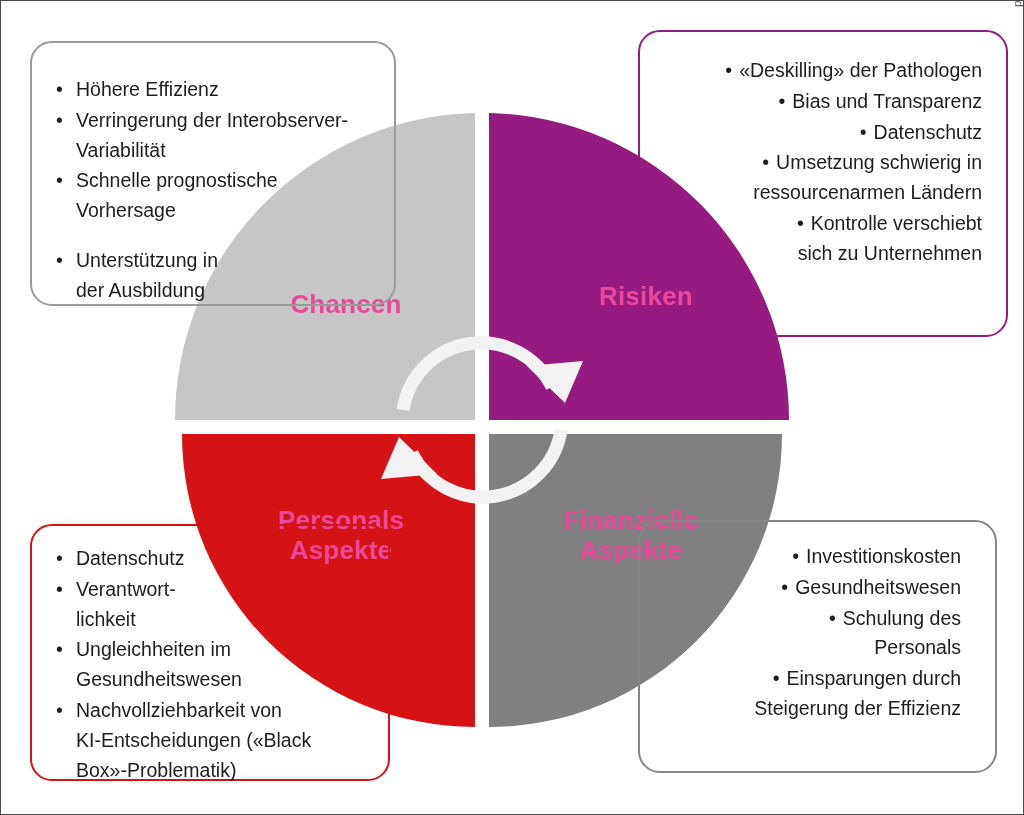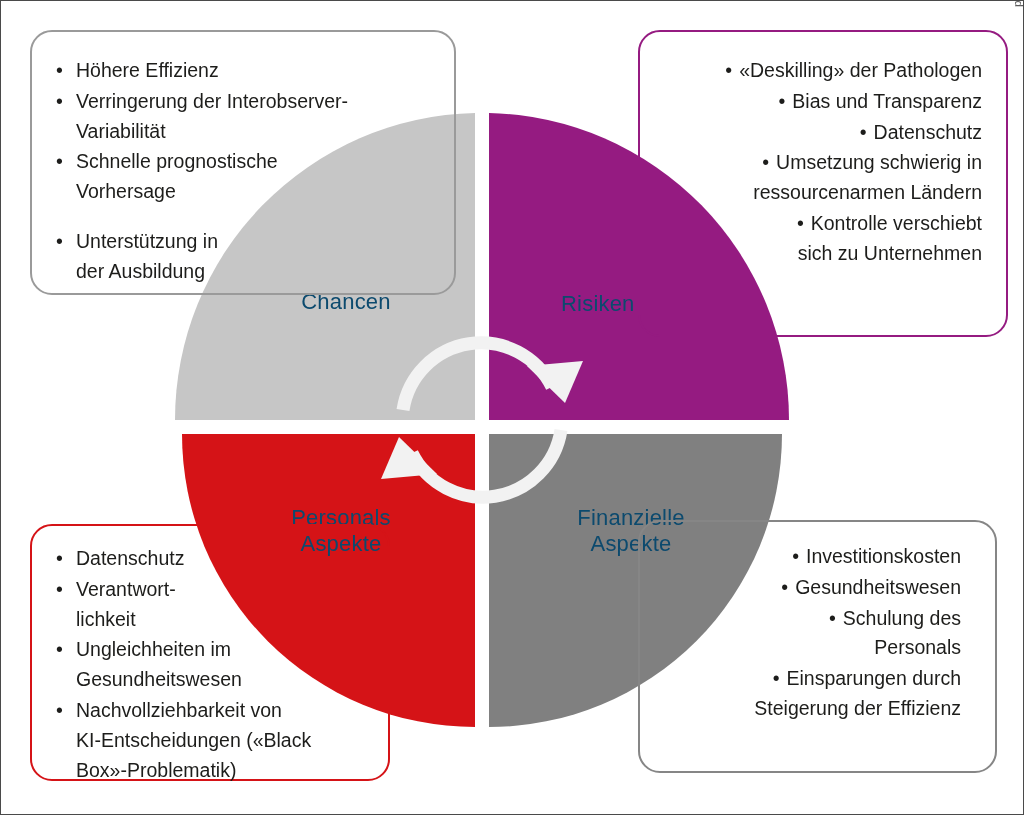--- a/index.html
+++ b/index.html
@@ -27,30 +27,30 @@
     position: absolute;
     left: 165px;
     top: 103px;
     width: 632px;
     height: 632px;
   }
   #wheel svg { display: block; }
 
   .quad-label {
     position: absolute;
-    color: #0c4a6e;
-    font-weight: normal;
-    font-size: 22px;
+    color: #ec4899;
+    font-weight: bold;
+    font-size: 26px;
     line-height: 1.16;
     letter-spacing: 0.2px;
     white-space: pre-line;
     pointer-events: none;
   }
   #label-chancen   { left: 250px; top: 288px; width: 190px; text-align: center; }
-  #label-risiken   { left: 560px; top: 290px; width: 170px; text-align: left; }
+  #label-risiken   { left: 560px; top: 280px; width: 170px; text-align: center; }
   #label-ethische  { left: 240px; top: 504px; width: 200px; text-align: center; }
   #label-finanz    { left: 520px; top: 504px; width: 220px; text-align: center; }
 
   
   .callout {
     position: absolute;
     box-sizing: border-box;
     border: 2px solid #9a9a9a;
     border-radius: 22px;
     background: transparent;
@@ -87,22 +87,22 @@
   .bul-right .b {
     display: inline-block;
     margin-right: 7px;
   }
   .bul-right .sub {
     display: block;
   }
   .indent-1 { padding-left: 42px !important; }
 
   #box-chancen {
-    left: 29px; top: 29px; width: 426px; height: 265px;
-    padding: 24px 16px 0 22px;
+    left: 29px; top: 40px; width: 366px; height: 265px;
+    padding: 32px 16px 0 22px;
   }
   #box-risiken {
     left: 637px; top: 29px; width: 370px; height: 307px;
     padding: 24px 22px 0 16px;
     border-color: #951b81;
   }
   #box-ethische {
     left: 29px; top: 523px; width: 360px; height: 257px;
     padding: 18px 16px 0 22px;
     border-color: #d51317;

